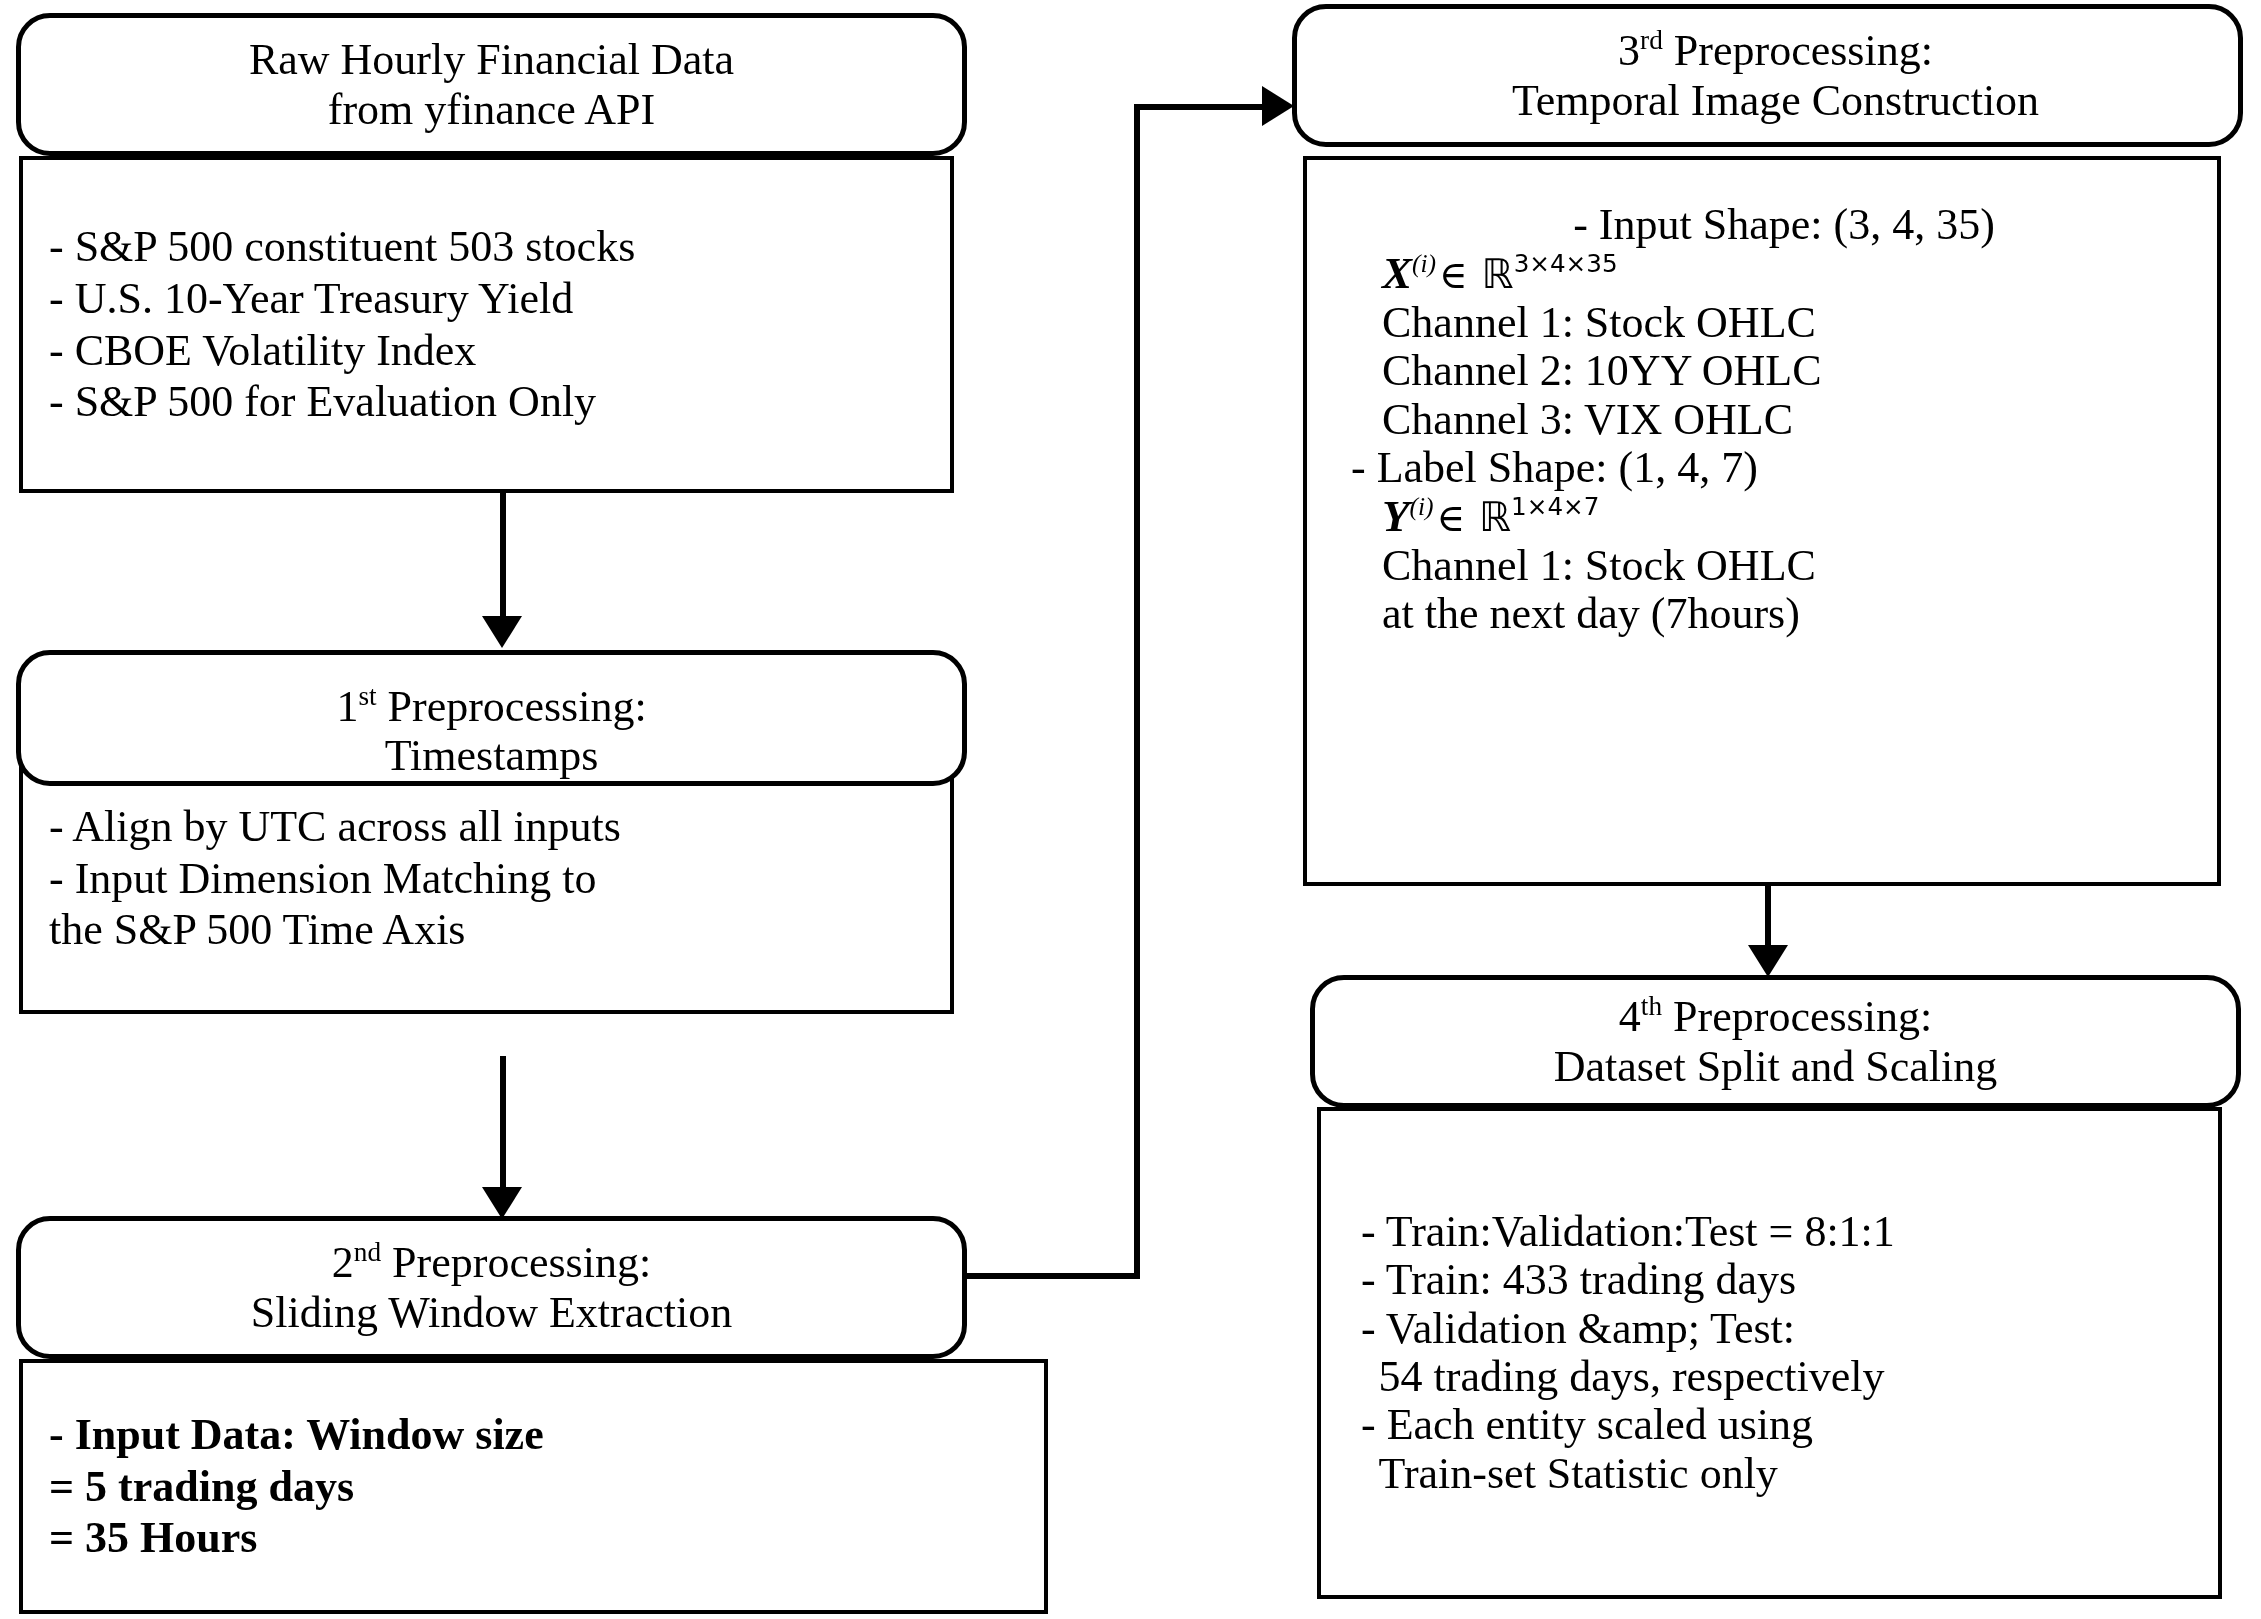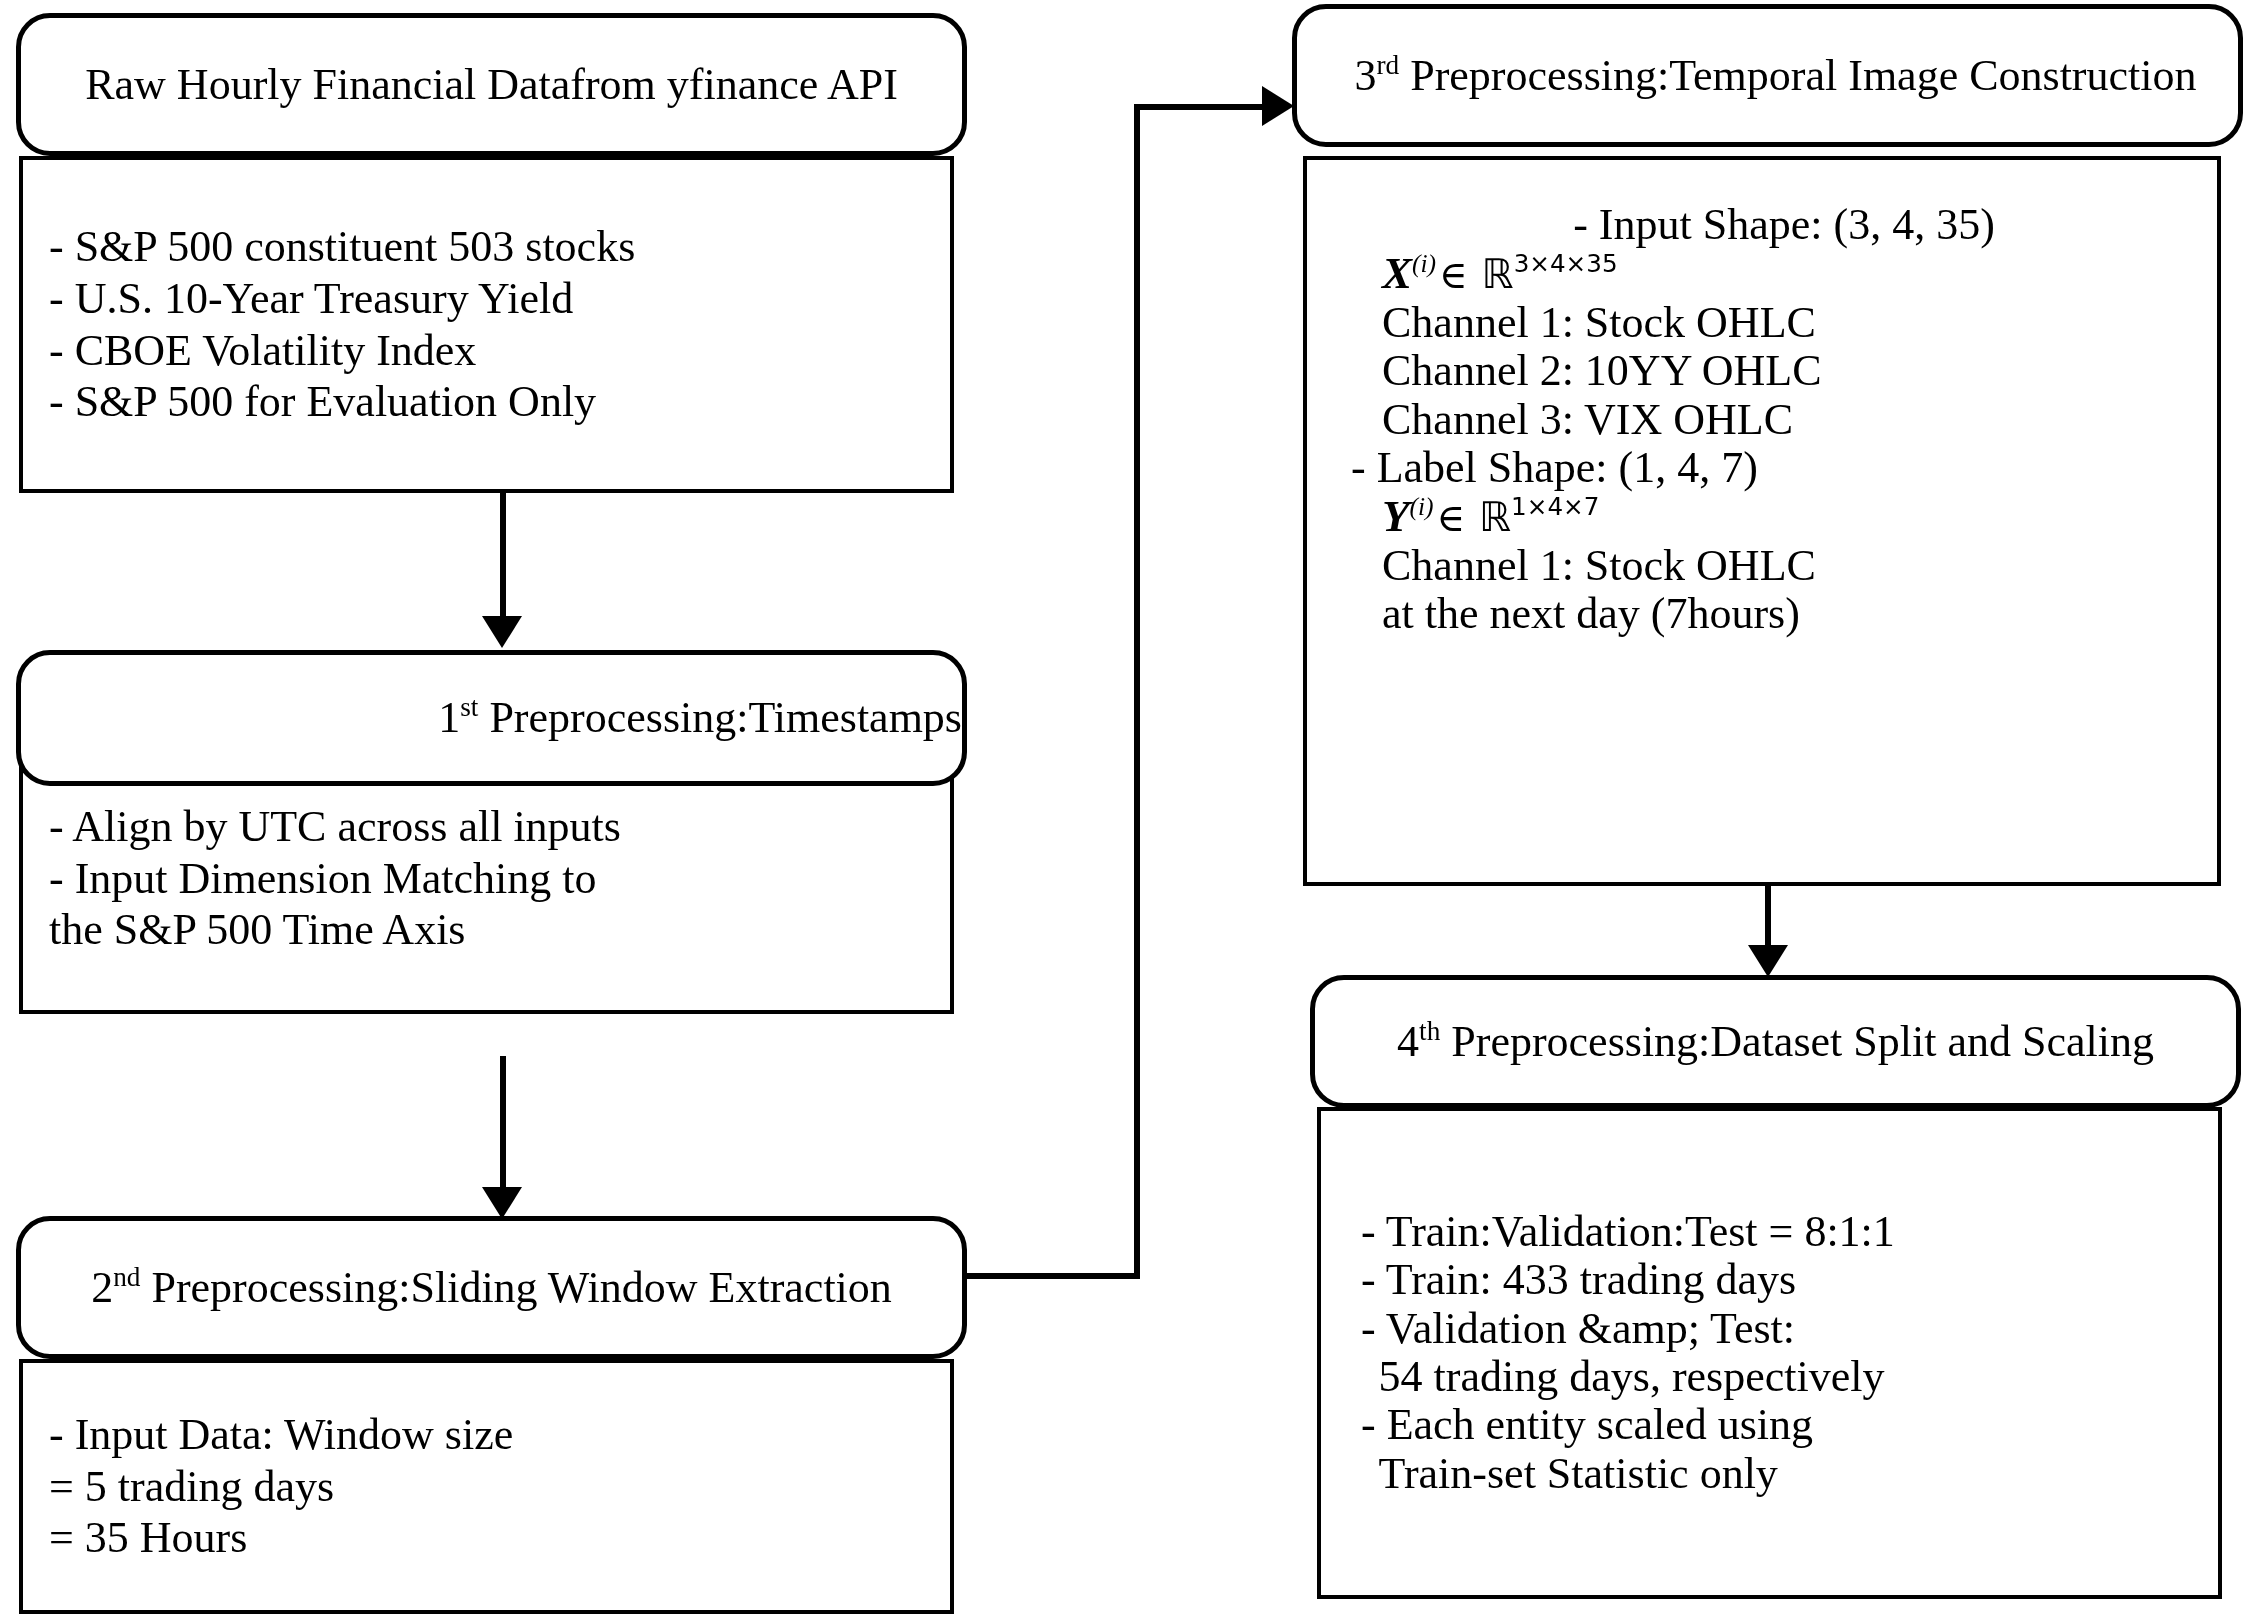--- a/index.html
+++ b/index.html
@@ -22,21 +22,21 @@
   
   .node { position: absolute; }
 
   .node-header {
     position: absolute;
     box-sizing: border-box;
     border: 5.1px solid #000;
     border-radius: 34px;
     background: #fff;
     display: flex;
-    flex-direction: row;
+    flex-direction: column;
     align-items: center;
     justify-content: center;
     z-index: 3;
   }
   .node-body {
     position: absolute;
     box-sizing: border-box;
     border: 4.4px solid #000;
     background: #fff;
     z-index: 2;
@@ -155,21 +155,21 @@
   </div>
 
   <div class="vline" style="left:500px; top:1056px; height:135px;"></div>
   <div class="arrow-down" style="left:482px; top:1187px;"></div>
 
   <div class="node">
     <div class="node-header" style="left:16px; top:1216px; width:951px; height:143px;">
       <div class="hline"><span>2</span><sup class="ord">nd</sup><span> Preprocessing:</span></div>
       <div class="hline">Sliding Window Extraction</div>
     </div>
-    <div class="node-body" style="left:19px; top:1359px; width:935px; height:255px; padding:7.3px 0 7.3px 26px;">
+    <div class="node-body" style="left:19px; top:1359px; width:1029px; height:255px; padding:7.3px 0 7.3px 26px;font-weight:bold;">
       <div class="bline">- Input Data: Window size</div>
       <div class="bline">= 5 trading days</div>
       <div class="bline">= 35 Hours</div>
     </div>
   </div>
 
   <div class="hseg" style="left:966px; top:1273px; width:174px;"></div>
   <div class="vline" style="left:1134px; top:104px; height:1175px;"></div>
   <div class="hseg" style="left:1134px; top:104px; width:139px;"></div>
   <div class="arrow-right" style="left:1262px; top:86px;"></div>

